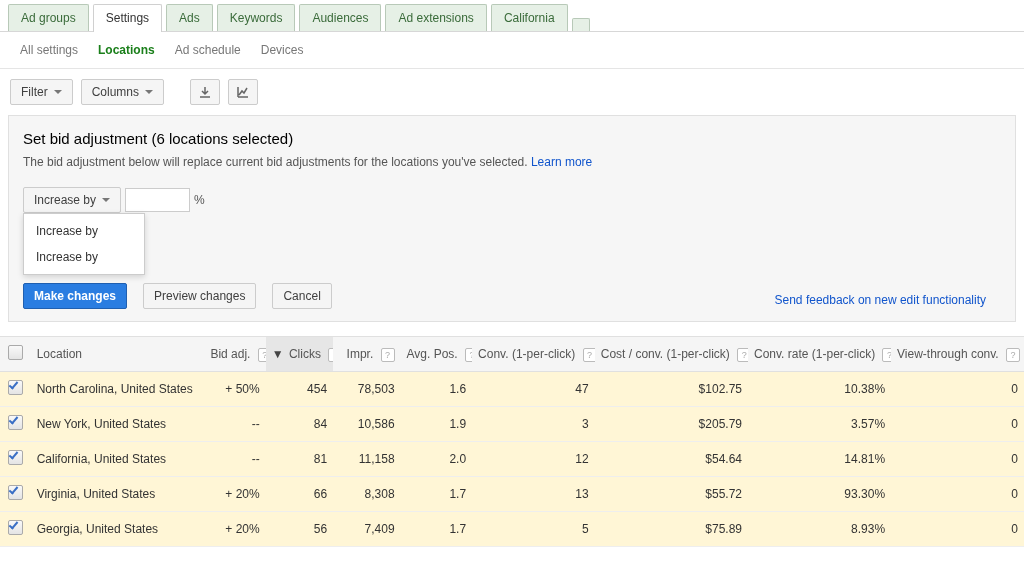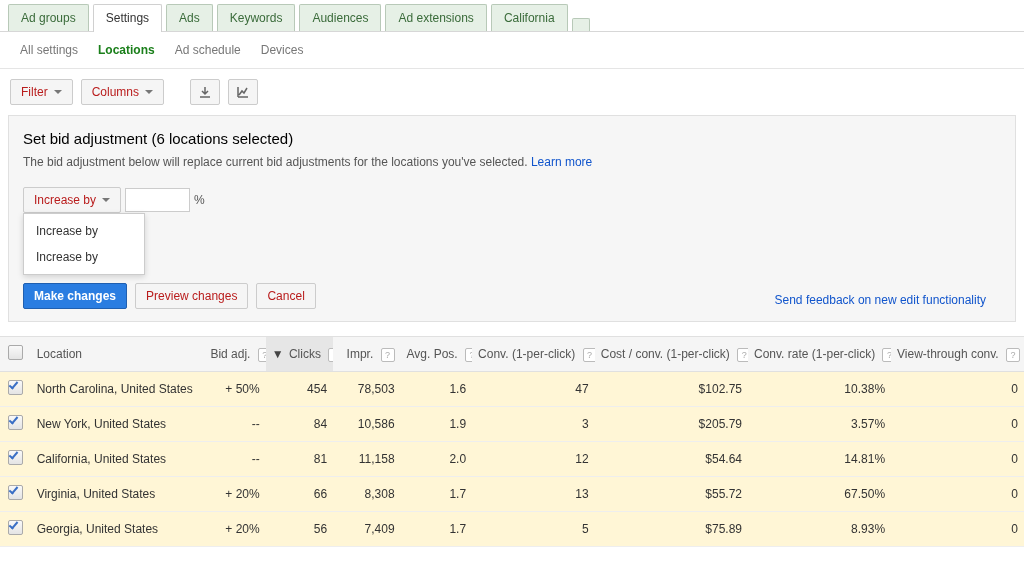--- a/index.html
+++ b/index.html
@@ -65,21 +65,21 @@
     align-items: center;
     padding: 10px 10px;
     gap: 8px;
   }
   .btn {
     background: #f5f5f5;
     border: 1px solid #ccc;
     border-radius: 2px;
     padding: 5px 10px;
     font-size: 12px;
-    color: #b91c1c;
+    color: #404040;
     cursor: pointer;
     display: inline-flex;
     align-items: center;
     gap: 6px;
     height: 26px;
     box-sizing: border-box;
   }
   .btn .caret {
     width: 0;
     height: 0;
@@ -142,21 +142,21 @@
     color: #333;
   }
   .example {
     margin-top: 28px;
     color: #888;
   }
   .panel-actions {
     margin-top: 28px;
     display: flex;
     align-items: center;
-    gap: 8px;
+    gap: 16px;
   }
   .btn.primary {
     background: #2a7de1;
     color: #fff;
     border-color: #1f5fb0;
     font-weight: bold;
   }
   .feedback-link {
     position: absolute;
     right: 29px;
@@ -410,21 +410,21 @@
       </tr>
       <tr>
         <td class="check-col"><span class="chk checked"></span></td>
         <td class="loc-col">Virginia, United States</td>
         <td>+ 20%</td>
         <td>66</td>
         <td>8,308</td>
         <td>1.7</td>
         <td>13</td>
         <td>$55.72</td>
-        <td>67.50%</td>
+        <td>93.30%</td>
         <td>0</td>
       </tr>
       <tr>
         <td class="check-col"><span class="chk checked"></span></td>
         <td class="loc-col">Georgia, United States</td>
         <td>+ 20%</td>
         <td>56</td>
         <td>7,409</td>
         <td>1.7</td>
         <td>5</td>

